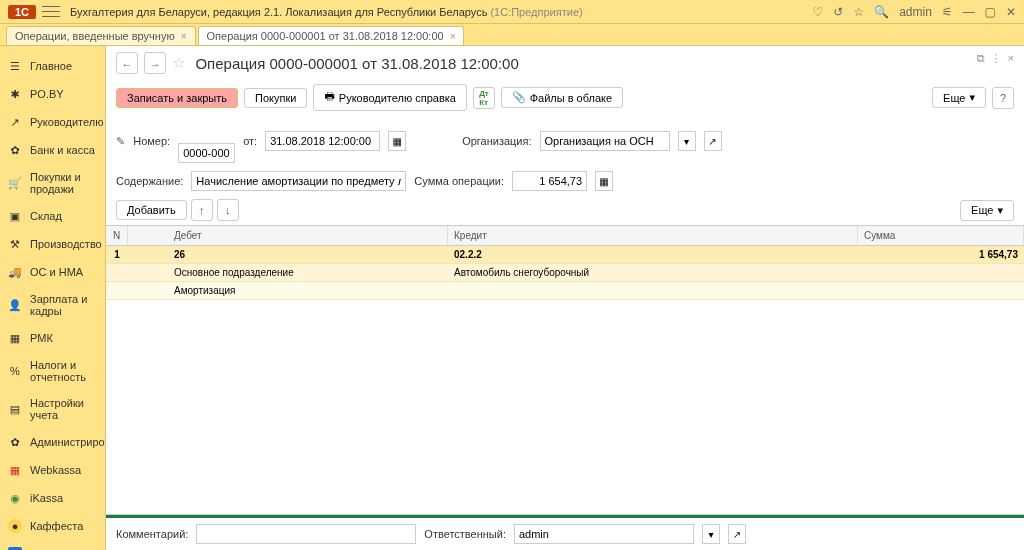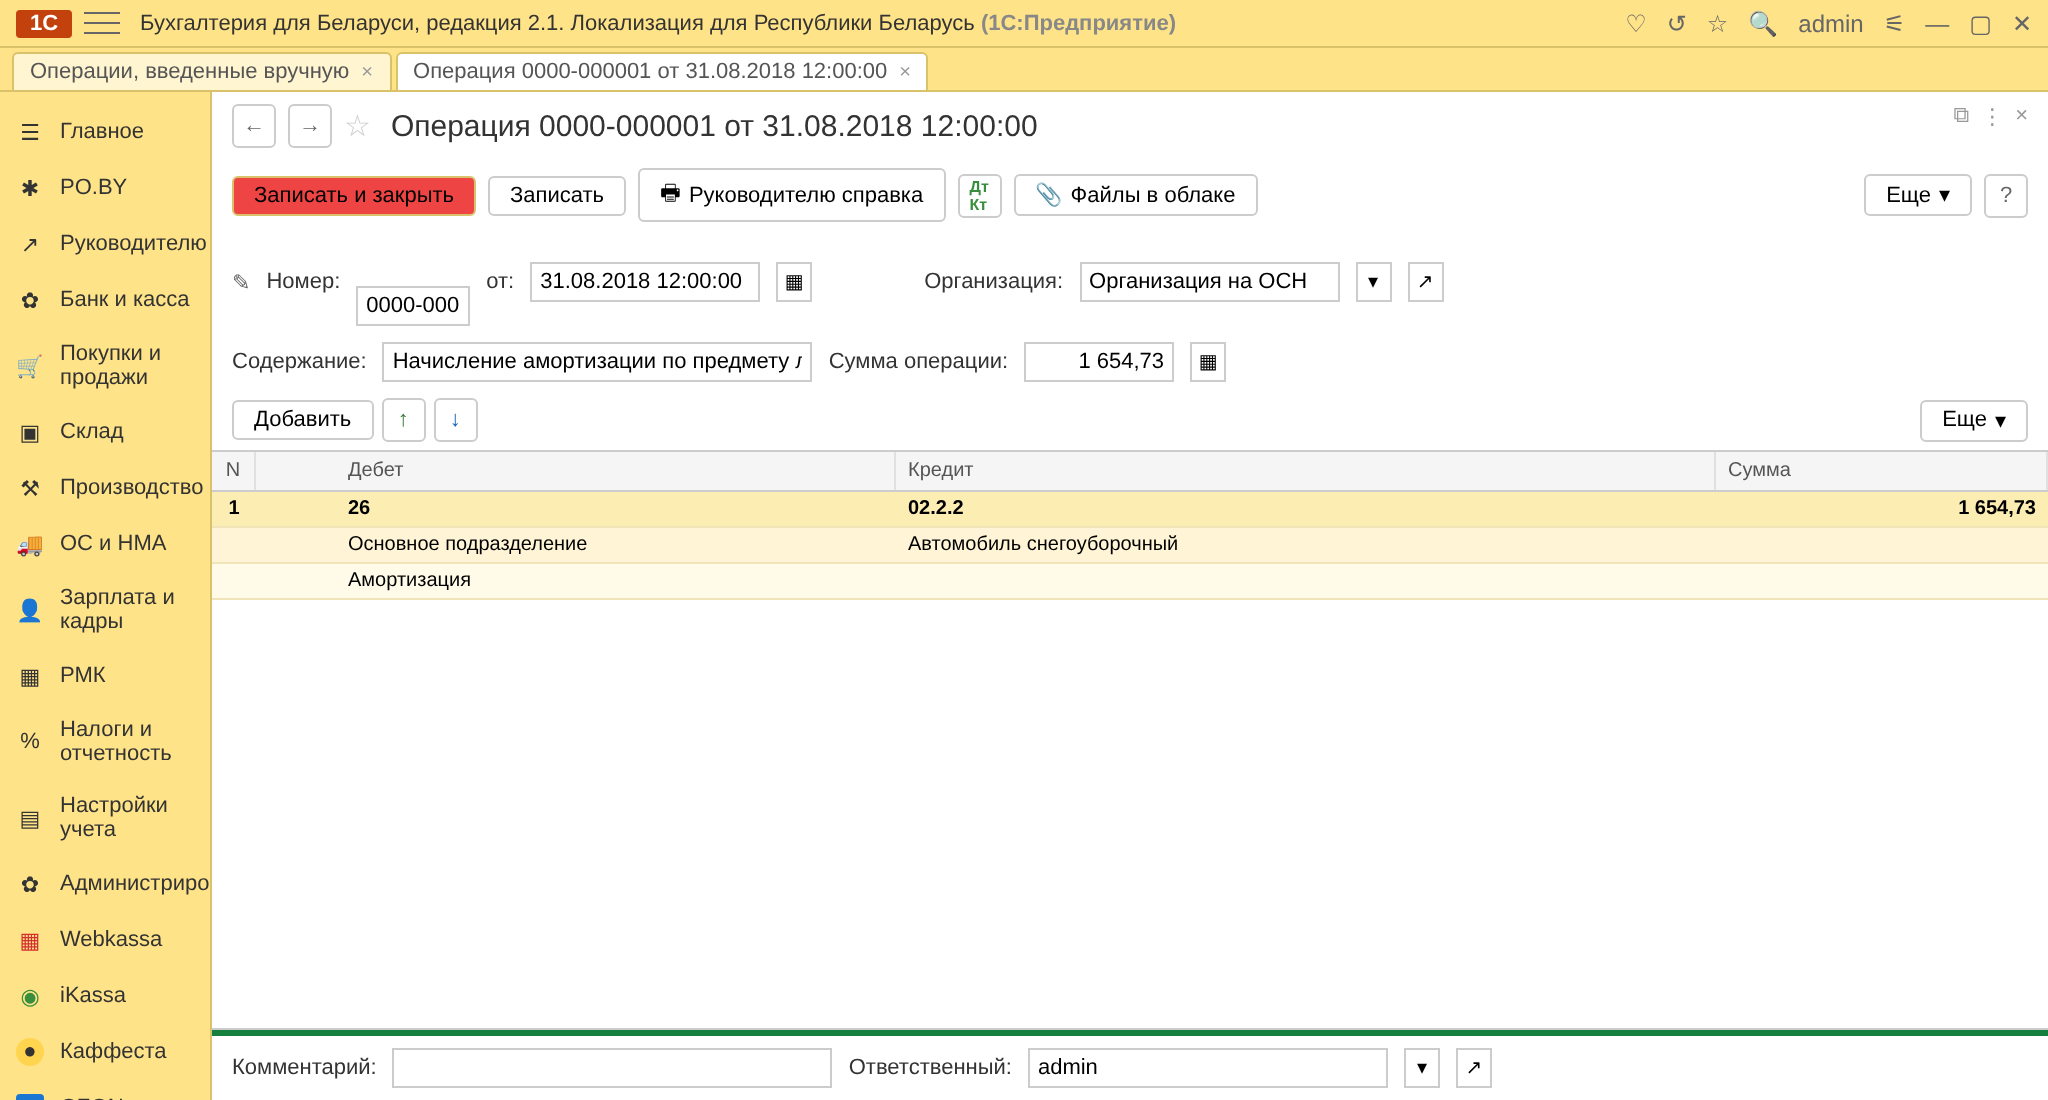--- a/index.html
+++ b/index.html
@@ -2,42 +2,42 @@
 <html><head>
 <meta charset="utf-8">
 <style>
 * { box-sizing: border-box; margin: 0; padding: 0; font-family: Arial, sans-serif; font-size: 11px; }
 body { background: #fff; width: 1024px; height: 550px; overflow: hidden; }
 .titlebar { height: 24px; background: #ffe388; display: flex; align-items: center; padding: 0 8px; border-bottom: 1px solid #d9c26a; }
 .tb-logo { width: 28px; height: 14px; background: #c2410c; color: #fff; font-weight: bold; font-size: 11px; display: flex; align-items: center; justify-content: center; border-radius: 2px; margin-right: 6px; }
 .tb-menu { width: 18px; height: 14px; display: flex; flex-direction: column; justify-content: space-around; margin-right: 10px; cursor: pointer; }
 .tb-menu span { height: 1px; background: #666; }
 .tb-title { flex: 1; color: #333; font-size: 11px; }
-.tb-title .gray { color: #888; font-weight: bold; }
+.tb-title .gray { color: #888; }
 .tb-icons { display: flex; gap: 10px; align-items: center; }
 .tb-icons span { color: #666; cursor: pointer; font-size: 12px; }
 .tabbar { height: 22px; background: #ffe388; display: flex; align-items: flex-end; padding: 0 6px; border-bottom: 1px solid #d9c26a; }
 .tab { background: #fff5d1; border: 1px solid #d9c26a; border-bottom: none; padding: 3px 8px; margin-right: 2px; font-size: 10px; display: flex; align-items: center; gap: 6px; border-radius: 3px 3px 0 0; cursor: pointer; color: #555; }
 .tab.active { background: #fff; }
 .tab .x { color: #999; font-size: 10px; }
 .main { display: flex; height: calc(100% - 46px); }
 .sidebar { width: 106px; background: #ffe388; border-right: 1px solid #d9c26a; padding: 6px 0; overflow-y: auto; }
 .sb-item { display: flex; align-items: center; padding: 7px 8px; gap: 8px; cursor: pointer; color: #333; font-size: 10px; }
 .sb-icon { width: 14px; height: 14px; display: flex; align-items: center; justify-content: center; font-size: 11px; flex-shrink: 0; }
 .sb-icon.color-red { color: #d32f2f; }
 .sb-icon.color-green { color: #388e3c; }
 .sb-icon.color-yellow { background: #ffd54f; border-radius: 50%; }
 .sb-icon.color-blue { background: #1976d2; color: #fff; border-radius: 2px; font-size: 8px; }
 .content { flex: 1; display: flex; flex-direction: column; background: #fff; }
 .doc-header { display: flex; align-items: center; padding: 6px 10px; gap: 6px; }
 .icon-btn { width: 22px; height: 22px; border: 1px solid #ccc; background: #fff; border-radius: 3px; display: flex; align-items: center; justify-content: center; cursor: pointer; color: #666; font-size: 11px; }
 .doc-title { font-size: 15px; font-weight: normal; color: #333; margin-left: 4px; }
 .toolbar { display: flex; align-items: center; padding: 4px 10px; gap: 6px; }
 .btn { border: 1px solid #ccc; background: #fff; padding: 3px 10px; border-radius: 3px; cursor: pointer; font-size: 11px; display: flex; align-items: center; gap: 4px; }
-.btn.primary { background: #ef4444; border-color: #d9c26a; }
+.btn.primary { background: #fca5a5; border-color: #d9c26a; }
 .btn.more { margin-left: auto; }
 .form-row { display: flex; align-items: center; padding: 4px 10px; gap: 8px; }
 .form-label { color: #333; font-size: 11px; white-space: nowrap; }
 .form-input { border: 1px solid #ccc; padding: 2px 4px; height: 20px; font-size: 11px; }
 .form-input.num { width: 57px; margin-top: 24px; }
 .form-input.date { width: 115px; }
 .form-input.org { width: 130px; }
 .form-input.descr { width: 215px; }
 .form-input.sum { width: 75px; text-align: right; }
 .mini-btn { width: 18px; height: 20px; border: 1px solid #ccc; background: #fff; cursor: pointer; font-size: 10px; display: flex; align-items: center; justify-content: center; }
@@ -178,21 +178,21 @@
       <span class="doc-title">Операция 0000-000001 от 31.08.2018 12:00:00</span>
     </div>
     <div class="top-right">
       <span class="mini-icon">⧉</span>
       <span class="mini-icon">⋮</span>
       <span class="mini-icon">×</span>
     </div>
 
     <div class="toolbar">
       <div class="btn primary">Записать и закрыть</div>
-      <div class="btn">Записать</div>
+      <div class="btn">Покупки</div>
       <div class="btn">
         <span>🖶</span>
         <span>Руководителю справка</span>
       </div>
       <div class="icon-btn" style="color:#388e3c;font-size:8px;font-weight:bold;">Дт<br>Кт</div>
       <div class="btn">
         <span>📎</span>
         <span>Файлы в облаке</span>
       </div>
       <div class="btn more">

